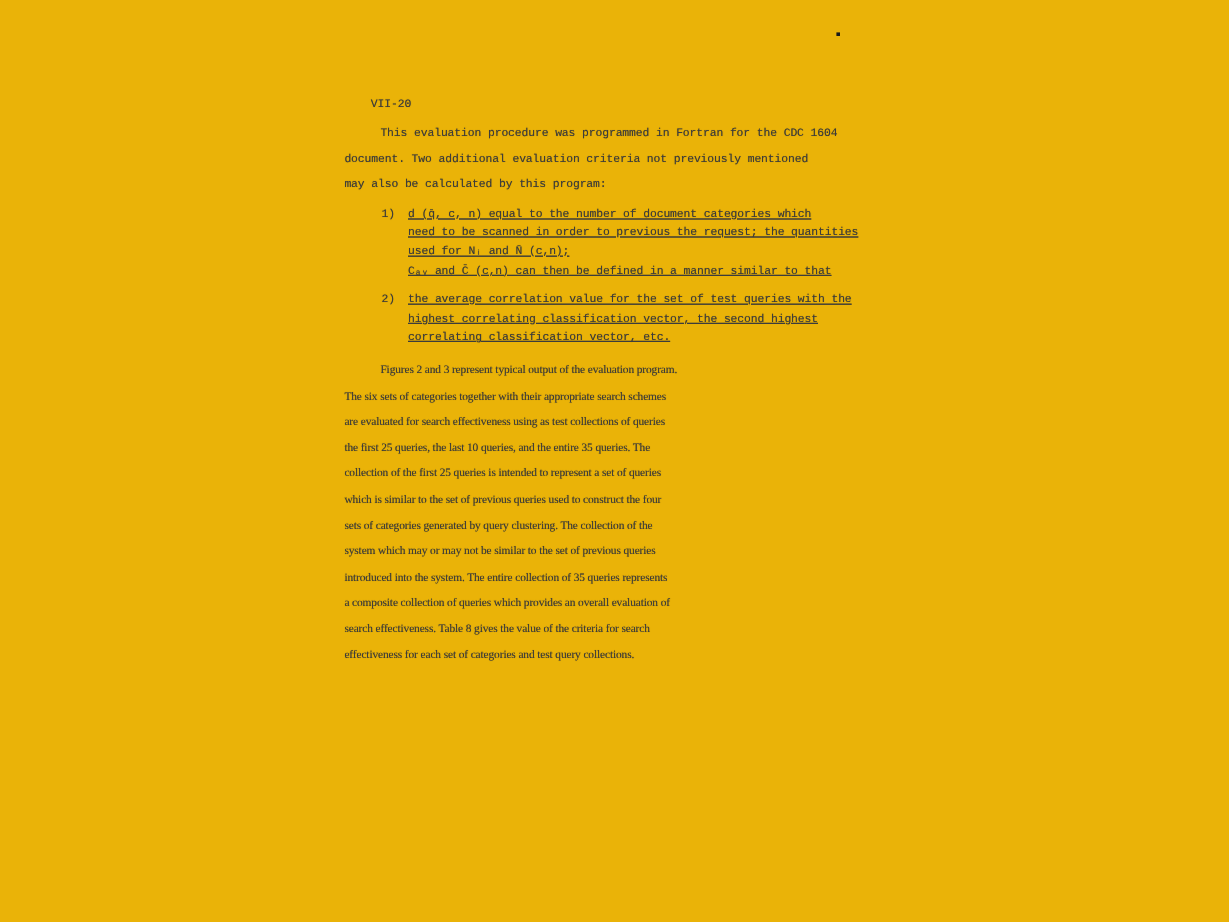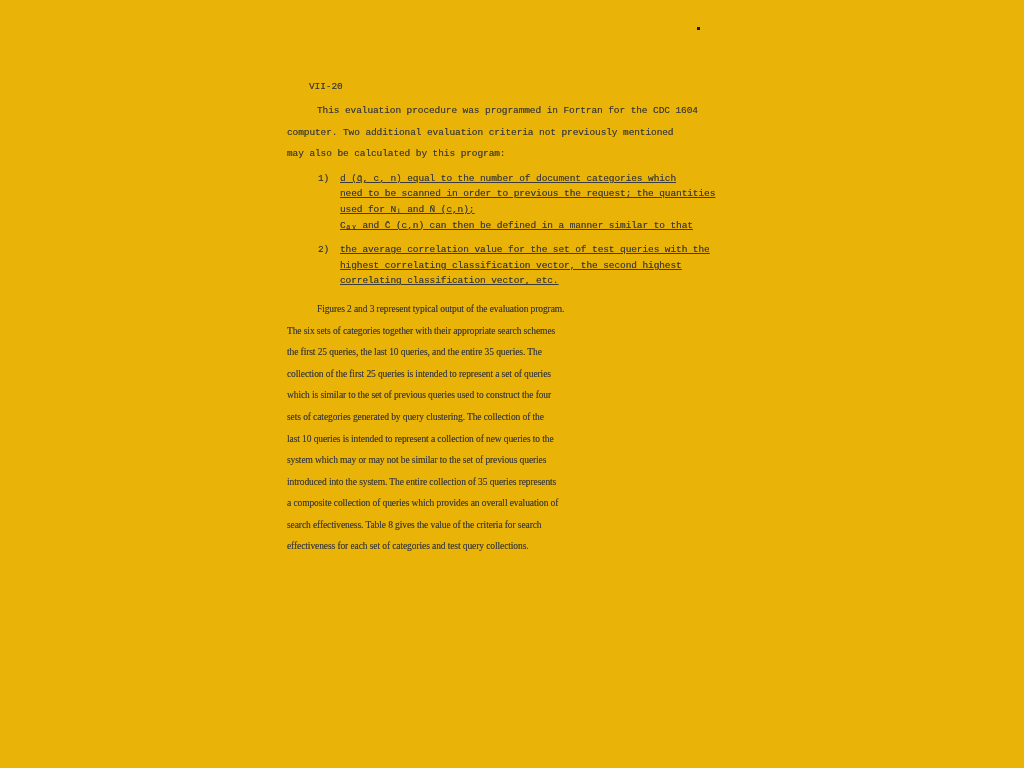--- a/index.html
+++ b/index.html
@@ -57,21 +57,21 @@
 <div class="scan-page">
 
   <div class="artifact-dot"></div>
 
   <div class="text-block">
 
     <div class="page-number">VII-20</div>
 
     <div class="para para1">
       <div class="indent">This evaluation procedure was programmed in Fortran for the CDC 1604</div>
-      <div>computer.  Two additional evaluation criteria not previously mentioned</div>
+      <div>document.  Two additional evaluation criteria not previously mentioned</div>
       <div>may also be calculated by this program:</div>
     </div>
 
     <div class="list">
 
       <div class="list-item">
         <div class="num">1)</div>
         <div class="item-lines">
           <div>d (q̄, c, n) equal to the number of document categories which</div>
           <div>need to be scanned in order to previous the request; the quantities</div>
@@ -87,25 +87,25 @@
           <div>highest correlating classification vector, the second highest</div>
           <div>correlating classification vector, etc.</div>
         </div>
       </div>
 
     </div>
 
     <div class="para para2">
       <div class="indent">Figures 2 and 3 represent typical output of the evaluation program.</div>
       <div>The six sets of categories together with their appropriate search schemes</div>
+      <div>are evaluated for search effectiveness using as test collections of queries</div>
       <div>the first 25 queries, the last 10 queries, and the entire 35 queries.  The</div>
       <div>collection of the first 25 queries is intended to represent a set of queries</div>
       <div>which is similar to the set of previous queries used to construct the four</div>
       <div>sets of categories generated by query clustering.   The collection of the</div>
-      <div>last 10 queries is intended to represent a collection of new queries to the</div>
       <div>system which may or may not be similar to the set of previous queries</div>
       <div>introduced into the system.  The entire collection of 35 queries represents</div>
       <div>a composite collection of queries which provides an overall evaluation of</div>
       <div>search effectiveness.  Table 8 gives the value of the criteria for search</div>
       <div>effectiveness for each set of categories and test query collections.</div>
     </div>
 
   </div>
 </div>
 

